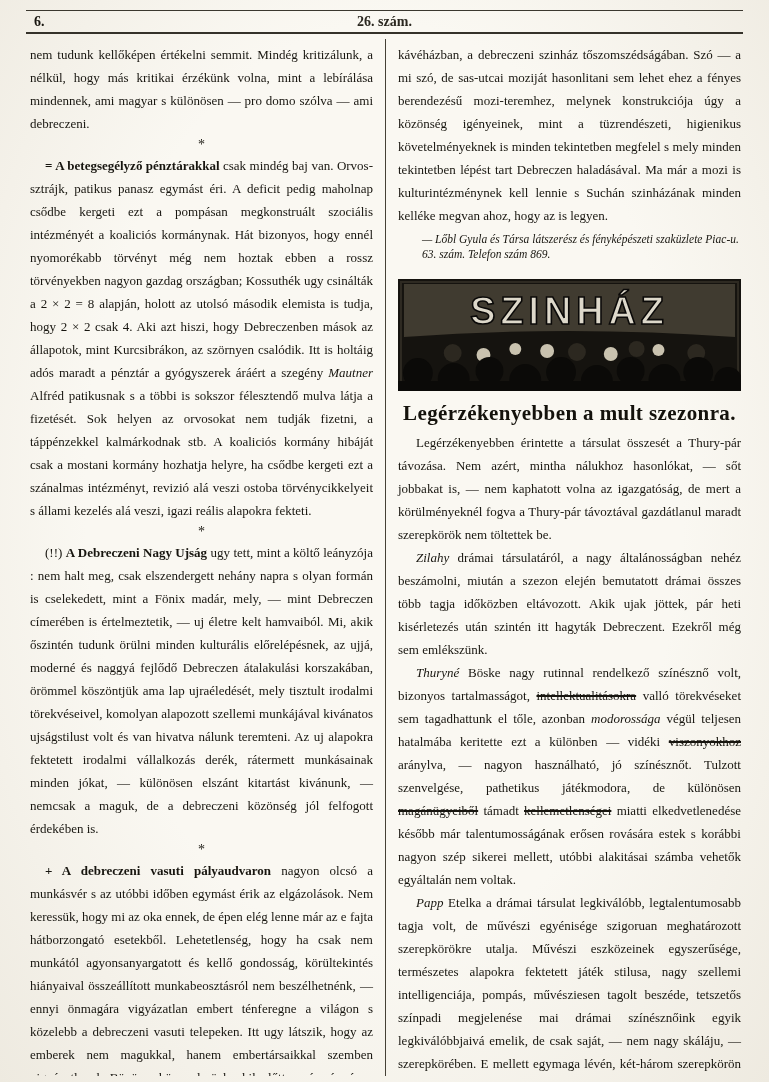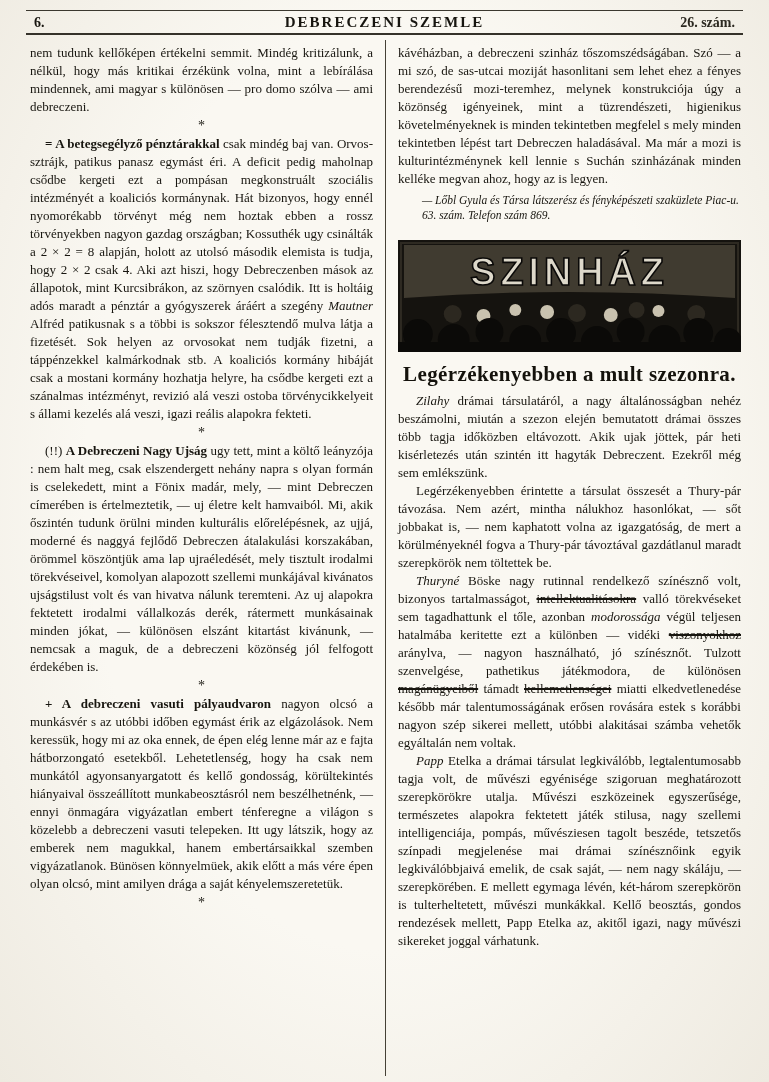--- a/index.html
+++ b/index.html
@@ -30,21 +30,21 @@
   .head-rule{border-top:2px solid #35322a;height:0;margin-bottom:5px;}
   .columns{flex:1;min-height:0;display:flex;}
   .col{flex:1;min-width:0;overflow:hidden;}
   .col.left{padding:4px 12px 0 4px;}
   .col.right{padding:4px 2px 0 12px;}
   .divider{width:1px;background:#454136;}
   .para{
     margin:0;
     text-align:justify;
     font-size:13px;
-    line-height:18px;
+    line-height:23px;
     text-indent:15px;
   }
   .para.noindent{text-indent:0;}
   .para.article{text-indent:18px;}
   .sep{
     text-align:center;
     font-size:14px;
     line-height:14px;
     margin:3px 0 2px;
     color:#1c1a14;
@@ -79,21 +79,20 @@
 </style>
 </head>
 <body>
 
 <div class="page">
 
   <div class="top-rule"></div>
 
   <header class="masthead">
     <span class="pageno">6.</span>
-    <h1 class="mast-title">DEBRECZENI SZEMLE</h1>
     <span class="issue">26. szám.</span>
   </header>
 
   <div class="head-rule"></div>
 
   <main class="columns">
 
     <section class="col left">
       <p class="para noindent"><span>nem tudunk kellőképen értékelni semmit. Mindég kritizálunk, a nélkül, hogy más kritikai érzékünk volna, mint a lebírálása mindennek, ami magyar s különösen — pro domo szólva — ami debreczeni.</span></p>
       <div class="sep">*</div>
@@ -141,20 +140,20 @@
               <circle cx="268" cy="101" r="16"></circle>
             <circle cx="302" cy="93" r="15"></circle>
               <circle cx="332" cy="102" r="14"></circle>
             <rect x="0" y="102" width="345" height="10"></rect>
           </g>
         </svg>
       </figure>
 
       <h2 class="article-title">Legérzékenyebben a mult szezonra.</h2>
 
+      <p class="para article"><span>Legérzékenyebben érintette a társulat összesét a Thury-pár távozása. Nem azért, mintha nálukhoz hasonlókat, — sőt jobbakat is, — nem kaphatott volna az igazgatóság, de mert a körülményeknél fogva a Thury-pár távoztával gazdátlanul maradt szerepkörök nem töltettek be.</span></p>
       <p class="para article"><span class="seg-i">Zilahy</span><span> drámai társulatáról, a nagy általánosságban nehéz beszámolni, miután a szezon elején bemutatott drámai összes több tagja időközben eltávozott. Akik ujak jöttek, pár heti kisérletezés után szintén itt hagyták Debreczent. Ezekről még sem emlékszünk.</span></p>
-      <p class="para article"><span>Legérzékenyebben érintette a társulat összesét a Thury-pár távozása. Nem azért, mintha nálukhoz hasonlókat, — sőt jobbakat is, — nem kaphatott volna az igazgatóság, de mert a körülményeknél fogva a Thury-pár távoztával gazdátlanul maradt szerepkörök nem töltettek be.</span></p>
       <p class="para article"><span class="seg-i">Thuryné</span><span> Böske nagy rutinnal rendelkező színésznő volt, bizonyos tartalmasságot, </span><span class="seg-st">intellektualitásokra</span><span> valló törekvéseket sem tagadhattunk el tőle, azonban </span><span class="seg-i">modorossága</span><span> végül teljesen hatalmába keritette ezt a különben — vidéki </span><span class="seg-st">viszonyokhoz</span><span> aránylva, — nagyon használható, jó színésznőt. Tulzott szenvelgése, pathetikus játékmodora, de különösen </span><span class="seg-st">magánügyeiből</span><span> támadt </span><span class="seg-st">kellemetlenségei</span><span> miatti elkedvetlenedése később már talentumosságának erősen rovására estek s korábbi nagyon szép sikerei mellett, utóbbi alakitásai számba vehetők egyáltalán nem voltak.</span></p>
       <p class="para article"><span class="seg-i">Papp</span><span> Etelka a drámai társulat legkiválóbb, legtalentumosabb tagja volt, de művészi egyénisége szigoruan meghatározott szerepkörökre utalja. Művészi eszközeinek egyszerűsége, természetes alapokra fektetett játék stilusa, nagy szellemi intelligenciája, pompás, művésziesen tagolt beszéde, tetszetős színpadi megjelenése mai drámai színésznőink egyik legkiválóbbjaivá emelik, de csak saját, — nem nagy skáláju, — szerepkörében. E mellett egymaga lévén, két-három szerepkörön is tulterheltetett, művészi munkákkal. Kellő beosztás, gondos rendezések mellett, Papp Etelka az, akitől igazi, nagy művészi sikereket joggal várhatunk.</span></p>
     </section>
 
   </main>
 </div>
 
 </body></html>

